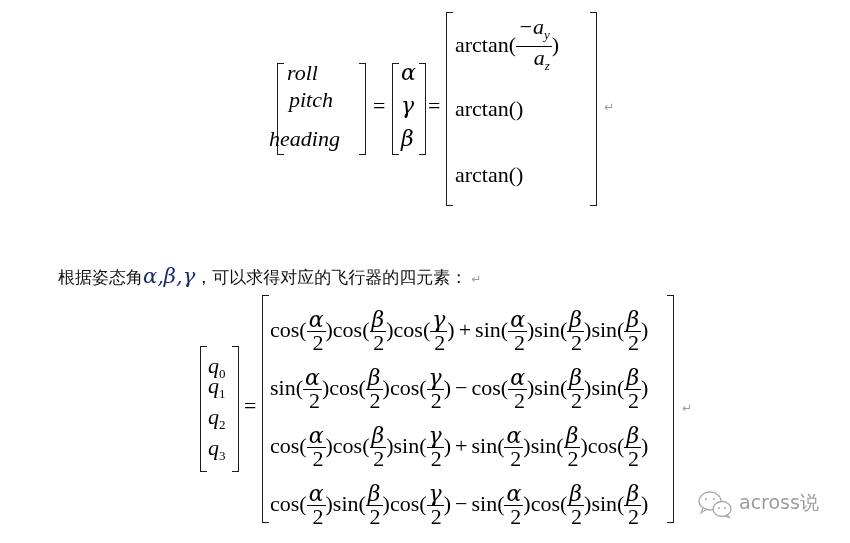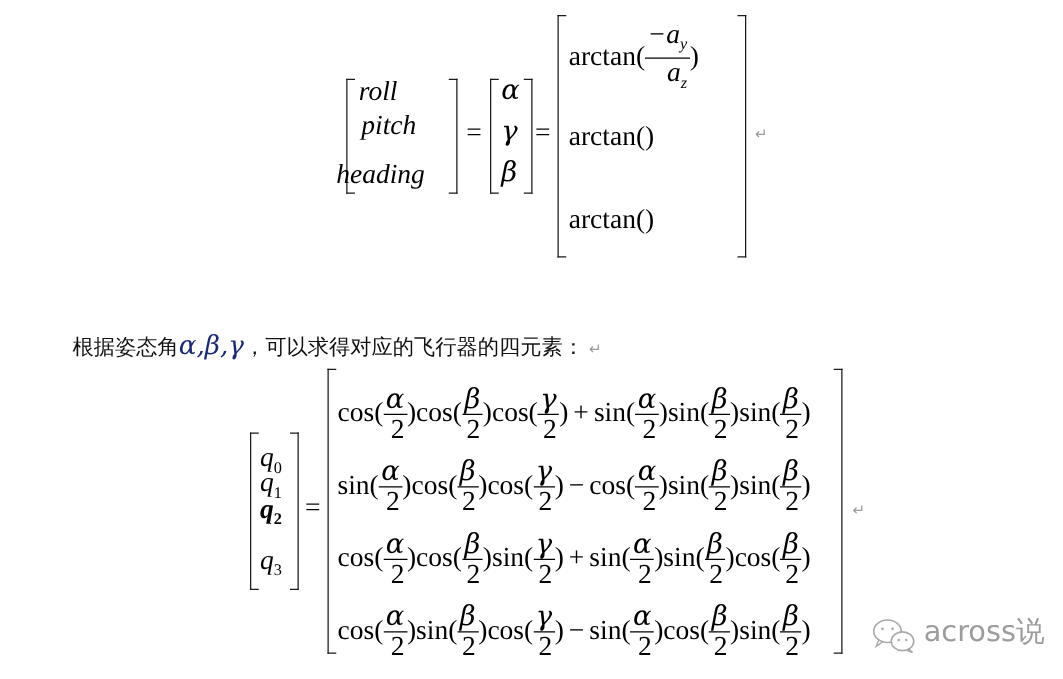--- a/index.html
+++ b/index.html
@@ -14,21 +14,21 @@
   .brk.r { border-left:none; width:6px; }
   .fs22 { font-size:22px; }
   .frac { display:inline-block; vertical-align:middle; text-align:center; position:relative; }
   .frac .num { display:block; line-height:22px; padding:0 2px; }
   .frac .den { display:block; line-height:22px; border-top:1.4px solid #000; padding:0 2px;text-align:right; }
   .sub { font-size:13px; vertical-align:-5px; font-style:italic; }
   .row { position:absolute; white-space:nowrap; font-size:22px; line-height:60px; height:60px; }
   .ret { color:#9a9a9a; font-size:12px; font-family:"DejaVu Sans", sans-serif; }
   .cn { font-family:"DejaVu Sans", sans-serif; font-size:17px; color:#111; }
   .greek { font-family:"DejaVu Serif", serif; font-style:italic; }
-  .wm { color:#9c9c9c; font-family:"DejaVu Sans", sans-serif; font-size:23px; }
+  .wm { color:#9c9c9c; font-family:"DejaVu Sans", sans-serif; font-size:19px; }
 </style>
 </head>
 <body>
 
 <div class="abs" style="left:0;top:0;width:850px;height:215px;">
 
   <div class="brk l" style="left:277px;top:63px;height:90px;"></div>
   <div class="abs fs22 it" style="left:287px;top:60px;">roll</div>
   <div class="abs fs22 it" style="left:289px;top:87px;">pitch</div>
   <div class="abs fs22 it" style="left:269px;top:126px;">heading</div>
@@ -63,21 +63,21 @@
 <div class="abs" style="left:58px;top:250px;white-space:nowrap;margin-top:14px;">
   <span class="cn">根据姿态角</span><span class="greek" style="font-size:21px;color:#1b2a6e;">α,β,γ</span><span class="cn">，可以求得对应的飞行器的四元素：</span>
   <span class="ret">↵</span>
 </div>
 
 <div class="abs" style="left:0;top:285px;width:850px;height:250px;">
 
   <div class="brk l" style="left:200px;top:61px;height:124px;"></div>
   <div class="abs fs22" style="left:208px;top:68px;"><span class="it">q</span><span class="sub" style="font-style:normal">0</span></div>
   <div class="abs fs22" style="left:208px;top:88px;"><span class="it">q</span><span class="sub" style="font-style:normal">1</span></div>
-  <div class="abs fs22" style="left:208px;top:109px;font-weight:bold;"><span class="it">q</span><span class="sub" style="font-style:normal">2</span></div>
+  <div class="abs fs22" style="left:208px;top:119px;"><span class="it">q</span><span class="sub" style="font-style:normal">2</span></div>
   <div class="abs fs22" style="left:208px;top:150px;"><span class="it">q</span><span class="sub" style="font-style:normal">3</span></div>
   <div class="brk r" style="left:232px;top:61px;height:124px;"></div>
 
   <div class="abs fs22" style="left:244px;top:108px;">=</div>
 
   <div class="brk l" style="left:262px;top:10px;height:226px;"></div>
   <div id="qrows">
       <div class="row" style="left: 270px; top: 15px; position: absolute;"><span><span>cos</span><span>(</span><span class="frac"><span class="num greek">α</span><span class="den">2</span></span><span>)</span></span><span><span>cos</span><span>(</span><span class="frac"><span class="num greek">β</span><span class="den">2</span></span><span>)</span></span><span><span>cos</span><span>(</span><span class="frac"><span class="num greek">γ</span><span class="den">2</span></span><span>)</span></span><span style="margin: 0px 4px;">+</span><span><span>sin</span><span>(</span><span class="frac"><span class="num greek">α</span><span class="den">2</span></span><span>)</span></span><span><span>sin</span><span>(</span><span class="frac"><span class="num greek">β</span><span class="den">2</span></span><span>)</span></span><span><span>sin</span><span>(</span><span class="frac"><span class="num greek">β</span><span class="den">2</span></span><span>)</span></span></div>
       <div class="row" style="left: 270px; top: 73px; position: absolute;"><span><span>sin</span><span>(</span><span class="frac"><span class="num greek">α</span><span class="den">2</span></span><span>)</span></span><span><span>cos</span><span>(</span><span class="frac"><span class="num greek">β</span><span class="den">2</span></span><span>)</span></span><span><span>cos</span><span>(</span><span class="frac"><span class="num greek">γ</span><span class="den">2</span></span><span>)</span></span><span style="margin: 0px 4px;">−</span><span><span>cos</span><span>(</span><span class="frac"><span class="num greek">α</span><span class="den">2</span></span><span>)</span></span><span><span>sin</span><span>(</span><span class="frac"><span class="num greek">β</span><span class="den">2</span></span><span>)</span></span><span><span>sin</span><span>(</span><span class="frac"><span class="num greek">β</span><span class="den">2</span></span><span>)</span></span></div>
       <div class="row" style="left: 270px; top: 131px; position: absolute;"><span><span>cos</span><span>(</span><span class="frac"><span class="num greek">α</span><span class="den">2</span></span><span>)</span></span><span><span>cos</span><span>(</span><span class="frac"><span class="num greek">β</span><span class="den">2</span></span><span>)</span></span><span><span>sin</span><span>(</span><span class="frac"><span class="num greek">γ</span><span class="den">2</span></span><span>)</span></span><span style="margin: 0px 4px;">+</span><span><span>sin</span><span>(</span><span class="frac"><span class="num greek">α</span><span class="den">2</span></span><span>)</span></span><span><span>sin</span><span>(</span><span class="frac"><span class="num greek">β</span><span class="den">2</span></span><span>)</span></span><span><span>cos</span><span>(</span><span class="frac"><span class="num greek">β</span><span class="den">2</span></span><span>)</span></span></div>

